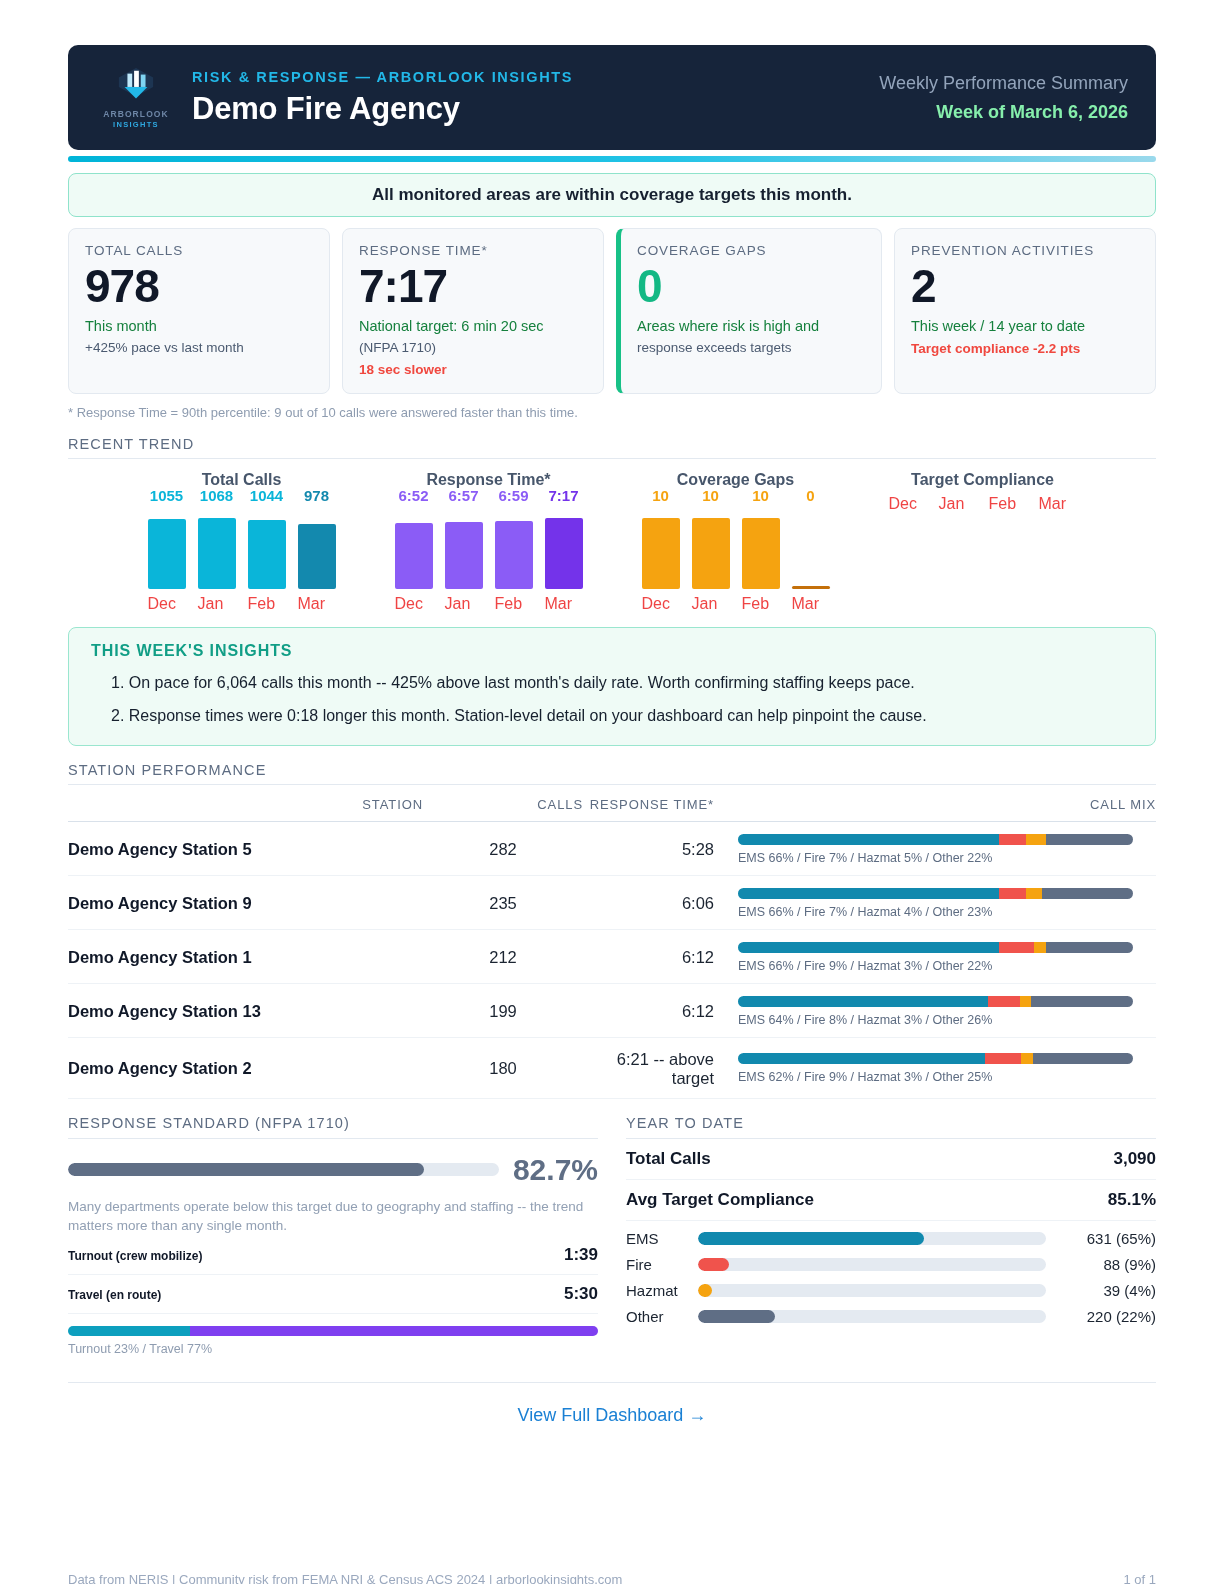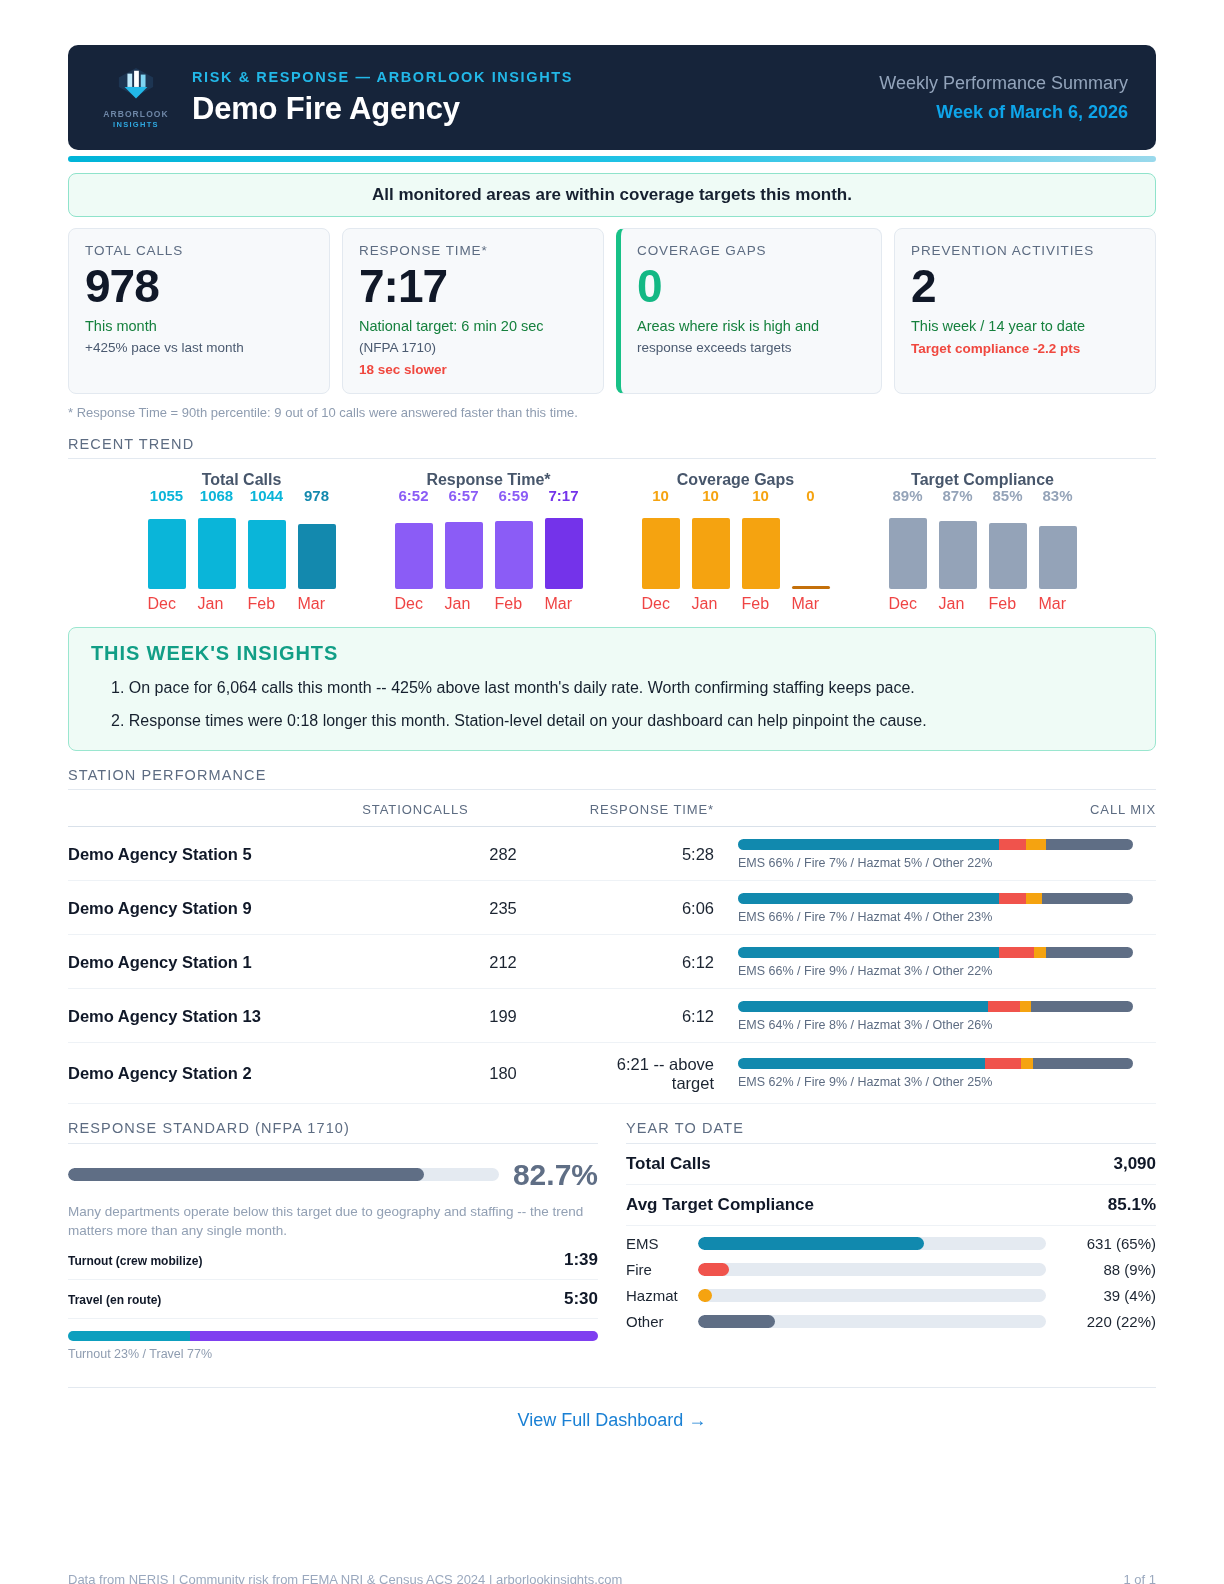--- a/index.html
+++ b/index.html
@@ -24,21 +24,21 @@
   }
   .logo-block { width: 92px; display: flex; flex-direction: column; align-items: center; justify-content: center; }
   .logo-mark { width: 42px; height: 40px; display: block; }
   .logo-word { font-size: 8.5px; letter-spacing: 1.1px; font-weight: bold; color: #6e86a6; margin-top: 3px; }
   .logo-sub { font-size: 7.5px; letter-spacing: 1.3px; font-weight: bold; color: #2fa8e0; margin-top: 1px; }
   .header-mid { flex: 1; padding-left: 10px; }
   .eyebrow { font-size: 14.5px; letter-spacing: 1.6px; font-weight: bold; color: #22b8e8; }
   .agency { font-size: 31px; font-weight: bold; color: #ffffff; margin-top: 6px; letter-spacing: -0.2px; }
   .header-right { text-align: right; }
   .hr-1 { font-size: 18px; color: #93a4bb; }
-  .hr-2 { font-size: 18px; color: #0ea5e9; font-weight: bold; margin-top: 8px; }
+  .hr-2 { font-size: 18px; color: #86efac; font-weight: bold; margin-top: 8px; }
   .accent-bar {
     height: 6px; border-radius: 3px; margin-top: 6px;
     background: linear-gradient(90deg,#00b4d8 0%, #22c3e6 55%, #9ad9ec 100%);
   }
 
   
   .alert {
     margin-top: 11px;
     border: 1px solid #8fe3cb;
     background: #effbf6;
@@ -79,21 +79,21 @@
   .barval { position: absolute; top: -22px; font-size: 15px; font-weight: bold; white-space: nowrap; }
   .bar { width: 38px; border-radius: 2px; }
   .barlabels { display: flex; justify-content: center; gap: 12px; margin-top: 6px; }
   .barlabel { width: 38px; text-align: left; font-size: 16px; color: #ef4444; }
 
   
   .insights {
     margin-top: 14px; border: 1px solid #9ae6cf; background: #effbf6;
     border-radius: 8px; padding: 14px 22px 18px 22px;
   }
-  .insights-head { font-size: 20px; letter-spacing: 0.9px; color: #119e86; font-weight: bold; }
+  .insights-head { font-size: 16px; letter-spacing: 0.9px; color: #119e86; font-weight: bold; }
   .insight-item { font-size: 16px; color: #16202e; margin-top: 12px; padding-left: 20px; line-height: 1.35; }
 
   
   table.stations { width: 100%; border-collapse: collapse; margin-top: 2px; }
   table.stations th {
     font-size: 13px; letter-spacing: 0.9px; color: #5d6c82; font-weight: normal;
     padding: 10px 0 9px 0; border-bottom: 1px solid #d9e1ea; text-align: right;
   }
   table.stations td { padding: 12px 0 10px 0; border-bottom: 1px solid #eef2f6; vertical-align: middle; }
   .c-station { width: 355px; font-size: 16.5px; font-weight: bold; color: #101828; }
@@ -280,59 +280,41 @@
         </div>
         <div class="barlabels">
           <div class="barlabel">Dec</div>
           <div class="barlabel">Jan</div>
           <div class="barlabel">Feb</div>
           <div class="barlabel">Mar</div>
         </div>
       </div>
       <div class="trend-group">
         <div class="trend-title">Target Compliance</div>
-        <div class="bars">
-          <div class="barcol">
-            <div class="barval" style="color: rgb(148, 163, 184);">89%</div>
-            <div class="bar" style="height: 71px; background: rgb(148, 163, 184);"></div>
-          </div>
-          <div class="barcol">
-            <div class="barval" style="color: rgb(148, 163, 184);">87%</div>
-            <div class="bar" style="height: 68px; background: rgb(148, 163, 184);"></div>
-          </div>
-          <div class="barcol">
-            <div class="barval" style="color: rgb(148, 163, 184);">85%</div>
-            <div class="bar" style="height: 66px; background: rgb(148, 163, 184);"></div>
-          </div>
-          <div class="barcol">
-            <div class="barval" style="color: rgb(148, 163, 184);">83%</div>
-            <div class="bar" style="height: 63px; background: rgb(148, 163, 184);"></div>
-          </div>
-        </div>
         <div class="barlabels">
           <div class="barlabel">Dec</div>
           <div class="barlabel">Jan</div>
           <div class="barlabel">Feb</div>
           <div class="barlabel">Mar</div>
         </div>
       </div>
     </div>
 
   <div class="insights">
     <div class="insights-head">THIS WEEK'S INSIGHTS</div>
     <div class="insight-item">1. On pace for 6,064 calls this month -- 425% above last month's daily rate. Worth confirming staffing keeps pace.</div>
     <div class="insight-item">2. Response times were 0:18 longer this month. Station-level detail on your dashboard can help pinpoint the cause.</div>
   </div>
 
   <div class="sec-head">STATION PERFORMANCE</div>
   <table class="stations">
     <thead>
       <tr>
         <th class="c-station">STATION</th>
-        <th class="c-calls" style="text-align:left">CALLS</th>
+        <th class="c-calls" style="text-align:right">CALLS</th>
         <th class="c-resp" style="text-align:right;padding-right:24px">RESPONSE TIME*</th>
         <th class="c-mix">CALL MIX</th>
       </tr>
     </thead>
     <tbody id="station-rows">
         <tr>
           <td class="c-station">Demo Agency Station 5</td>
           <td class="c-calls">282</td>
           <td class="c-resp">5:28</td>
           <td class="c-mix">

